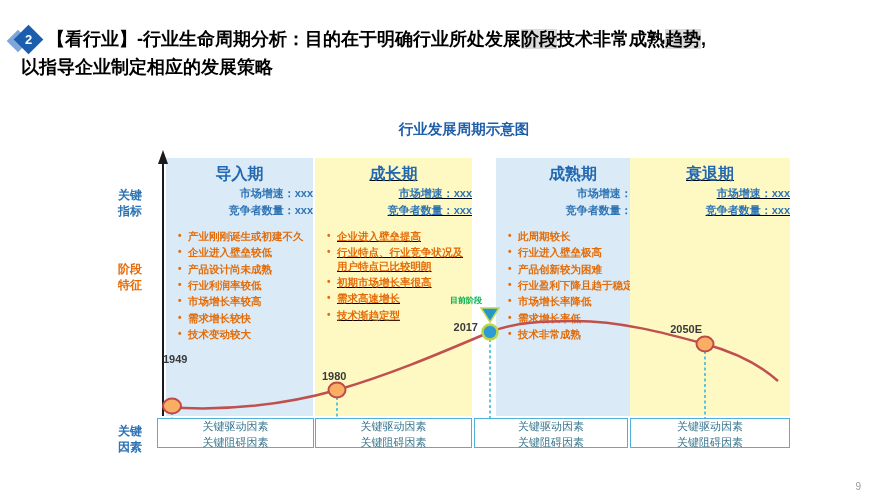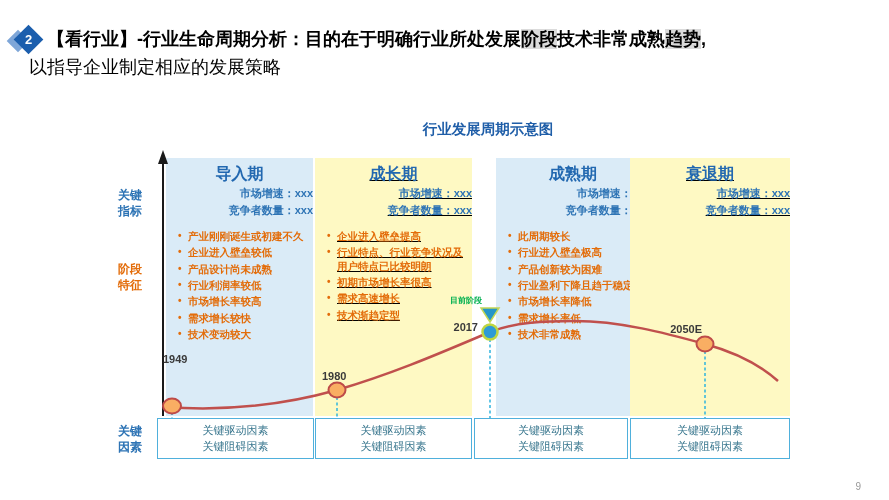--- a/index.html
+++ b/index.html
@@ -8,26 +8,26 @@
   #slide { position:relative; width:889px; height:500px; background:#ffffff; overflow:hidden; }
 
   
   .badge-back { position:absolute; left:10px; top:33px; width:16px; height:16px;
     background:#7EA6D8; transform:rotate(45deg); }
   .badge { position:absolute; left:18px; top:29px; width:21px; height:21px;
     background:#1B5EAD; transform:rotate(45deg); display:flex; align-items:center; justify-content:center; }
   .badge span { transform:rotate(-45deg); color:#ffffff; font-weight:bold; font-size:13px; }
   .title-line1 { position:absolute; left:47px; top:27px; width:830px;
     font-size:18px; font-weight:bold; color:#000000; letter-spacing:0; }
-  .title-line2 { position:absolute; left:29px; top:55px; width:700px;
-    font-size:18px; font-weight:normal; color:#000000; }
+  .title-line2 { position:absolute; left:21px; top:55px; width:700px;
+    font-size:18px; font-weight:bold; color:#000000; }
   .hl { background:#DBDBDB; }
 
   
-  .diagram-title { position:absolute; left:308px; top:120px; width:360px; text-align:center;
+  .diagram-title { position:absolute; left:284px; top:120px; width:360px; text-align:center;
     font-size:14.5px; font-weight:bold; color:#1F5EA8; }
 
   
   .axis-label { position:absolute; left:106px; width:48px; text-align:center;
     font-size:12px; font-weight:bold; line-height:1.3; white-space:pre-line; }
   .axis-label.blue { color:#2E74B5; }
   .axis-label.orange { color:#E36C09; }
   #label-indicators { top:188px; }
   #label-features { top:262px; }
   #label-factors { top:424px; }
@@ -38,23 +38,23 @@
   .col-mid { background:#fef9c3;text-decoration:underline; }
   .stage-name { margin-top:6px; text-align:center; font-size:16px; font-weight:bold; color:#2268B0; }
   .metric { text-align:right; font-size:11px; font-weight:bold; color:#2E74B5; line-height:1.55; }
   .metric:first-of-type { margin-top:3px; }
   ul.features { list-style:none; margin-top:11px; padding:0 7px 0 12px; }
   ul.features li { position:relative; padding-left:10px; font-size:10.5px; font-weight:bold;
     color:#E36C09; line-height:1.27; margin-bottom:3px; }
   ul.features li::before { content:"\2022"; position:absolute; left:0; top:0; font-size:10px; }
 
   
-  .factor-box { position:absolute; top:418px; height:41px; background:#ffffff;
+  .factor-box { position:absolute; top:418px; height:30px; background:#ffffff;
     border:1.5px solid #4FB0DC; display:flex; flex-direction:column; align-items:center;
-    justify-content:center; gap:1px; font-size:11px; color:#35748C; font-weight:normal; }
+    justify-content:space-between; gap:1px; font-size:11px; color:#35748C; font-weight:normal; }
 
   
   #curve-overlay { position:absolute; left:150px; top:140px; width:700px; height:340px;
     pointer-events:none; }
   .year-label { font-size:11px; font-weight:600; fill:#3A3A3A; }
   .note-label { font-size:8px; font-weight:bold; fill:#00B050; }
 
   
   .page-number { position:absolute; right:28px; bottom:8px; font-size:10px; color:#999999; }
 </style>

